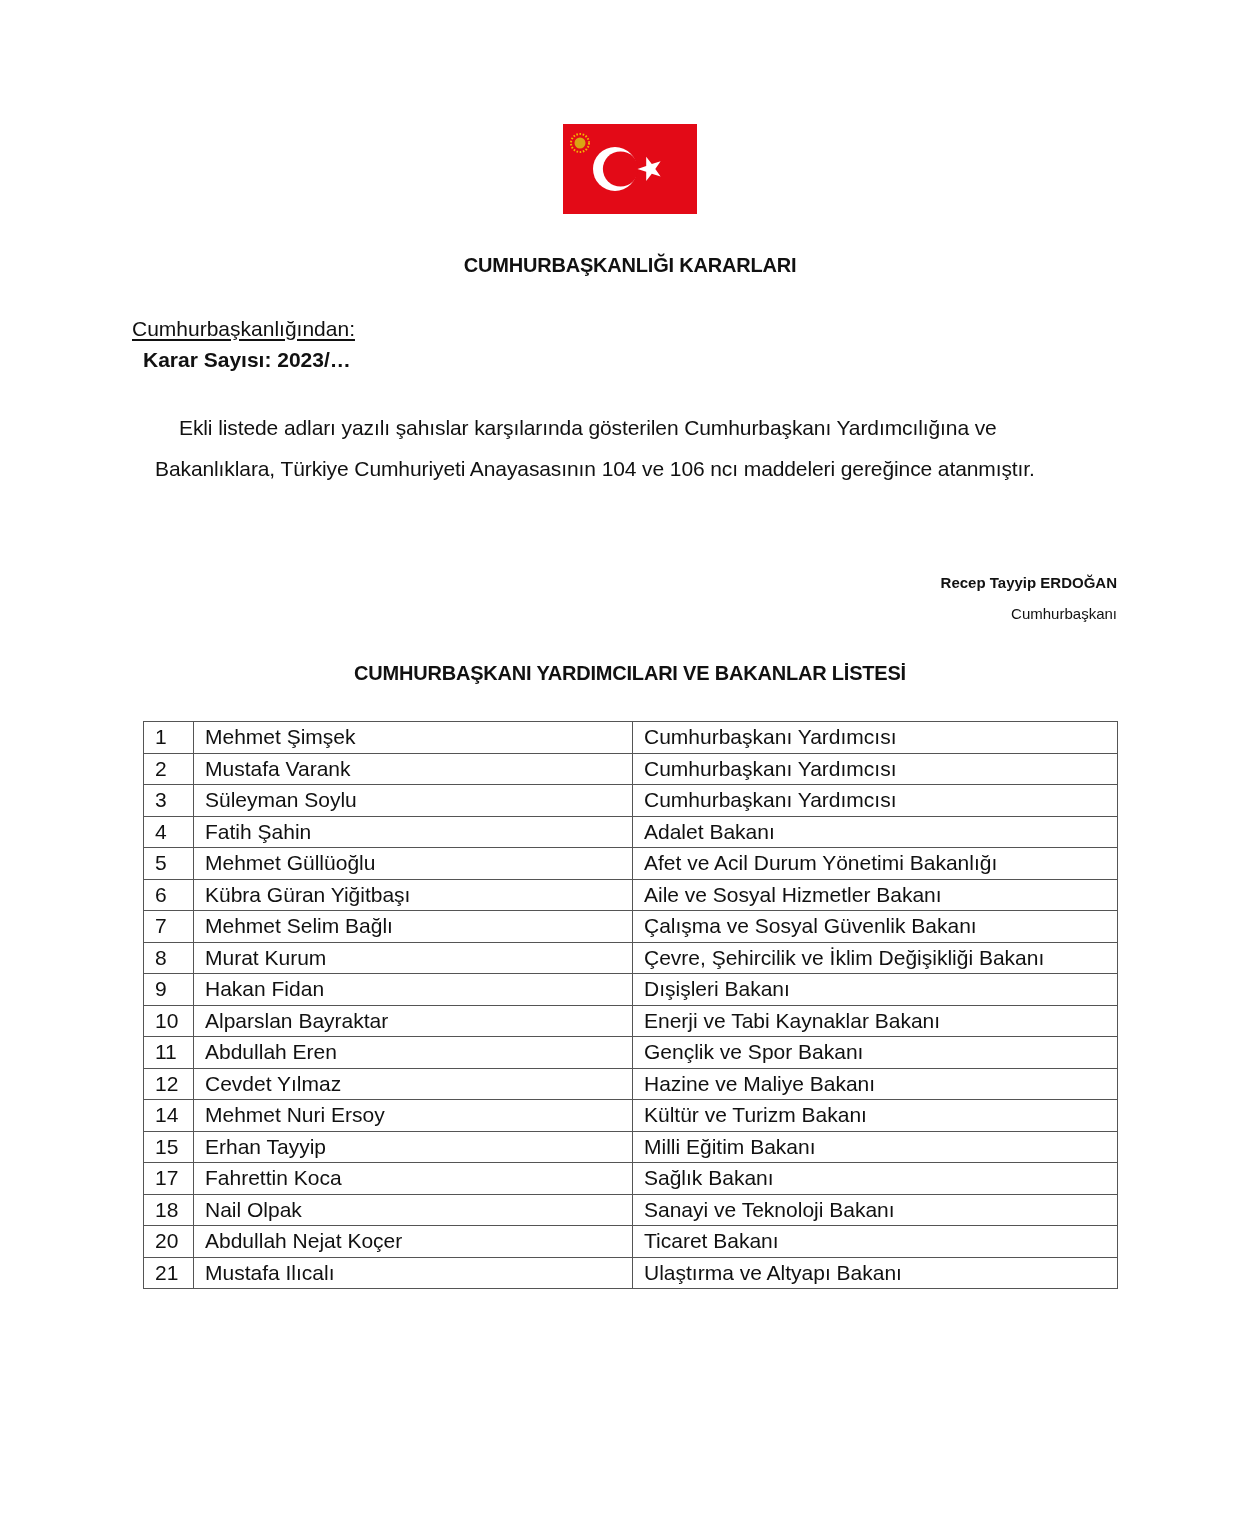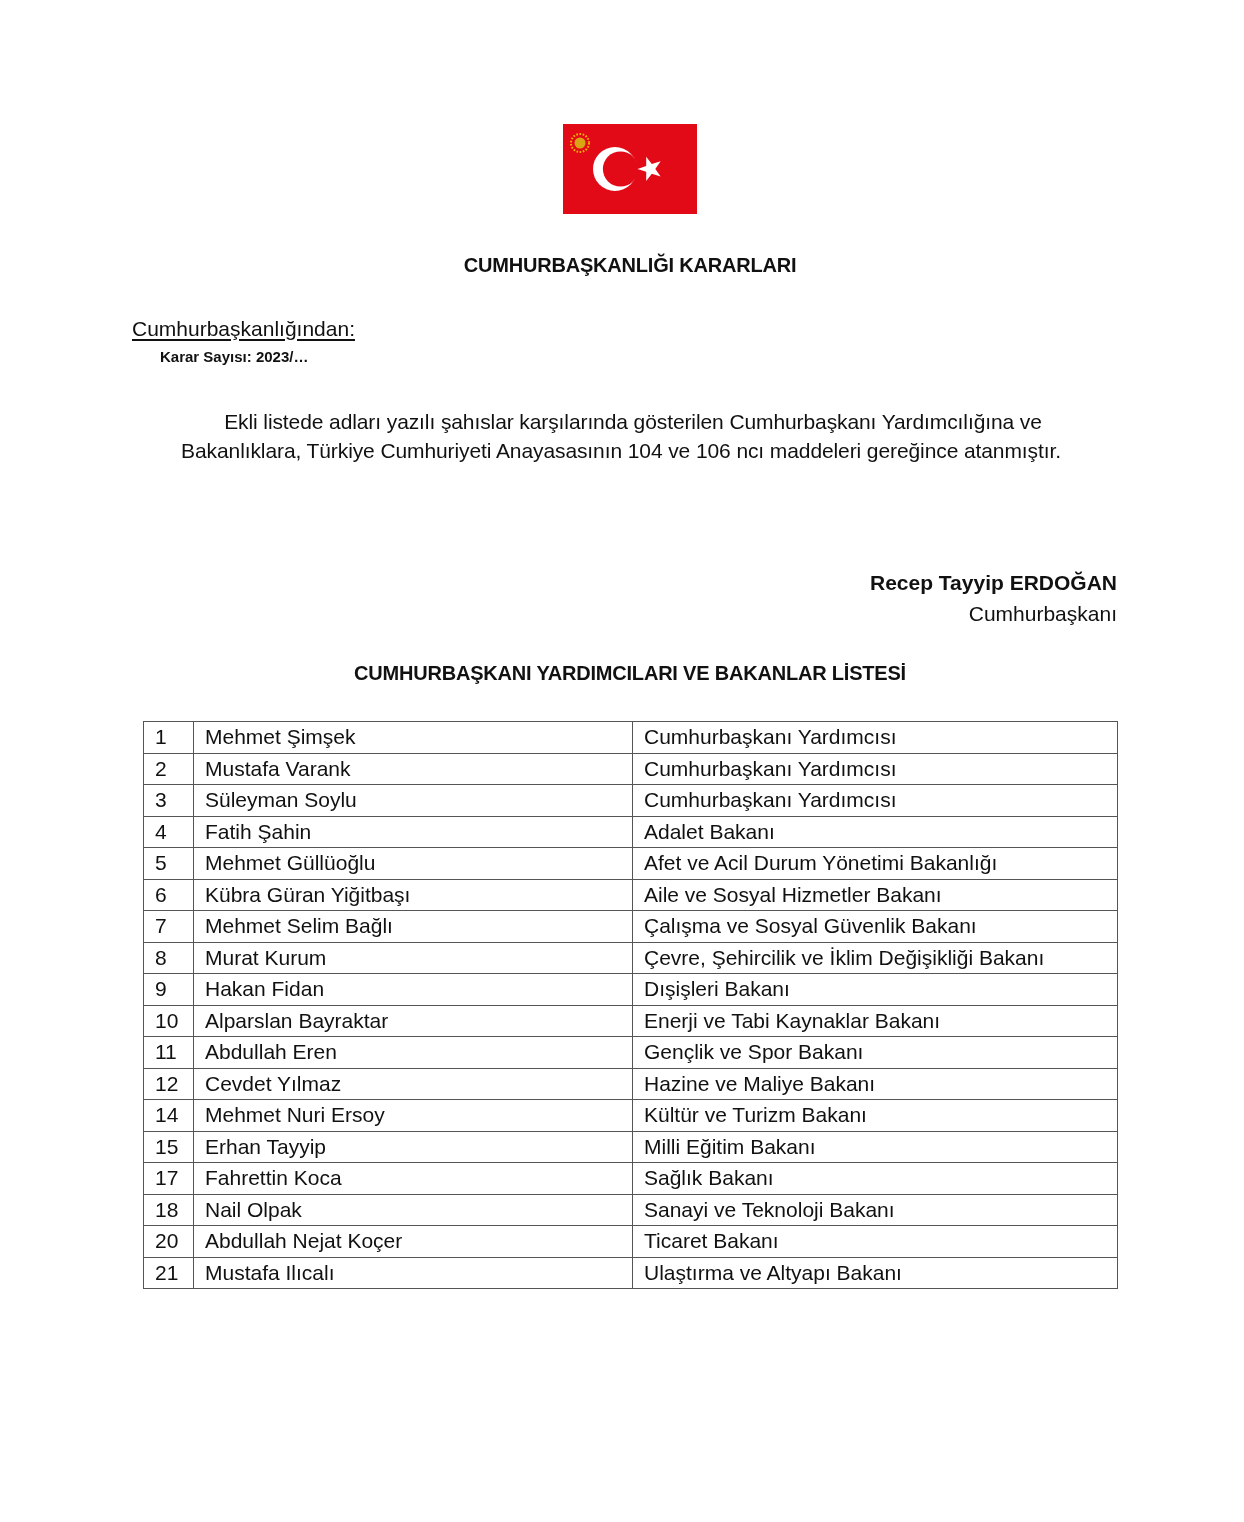--- a/index.html
+++ b/index.html
@@ -36,42 +36,41 @@
     .from {
       position: absolute;
       left: 132px;
       top: 317px;
       font-size: 21px;
       text-decoration: underline;
       text-underline-offset: 3px;
     }
     .decision-no {
       position: absolute;
-      left: 160px;
+      left: 143px;
       top: 348px;
-      font-size: 15px;
+      font-size: 21px;
       font-weight: bold;
     }
     .body-text {
       position: absolute;
-      left: 141px;
+      left: 155px;
       top: 407px;
       width: 960px;
       font-size: 21px;
-      line-height: 29px;
+      line-height: 41px;
       text-indent: 24px;
       letter-spacing: -0.1px;
-      text-align: center;
     }
     .signature {
       position: absolute;
       right: 127px;
       top: 567px;
       text-align: right;
-      font-size: 21px;
+      font-size: 15px;
       line-height: 31px;
     }
     .signature .name { font-weight: bold; }
     .list-title {
       position: absolute;
       left: 0;
       width: 1260px;
       top: 662px;
       text-align: center;
       font-weight: bold;

